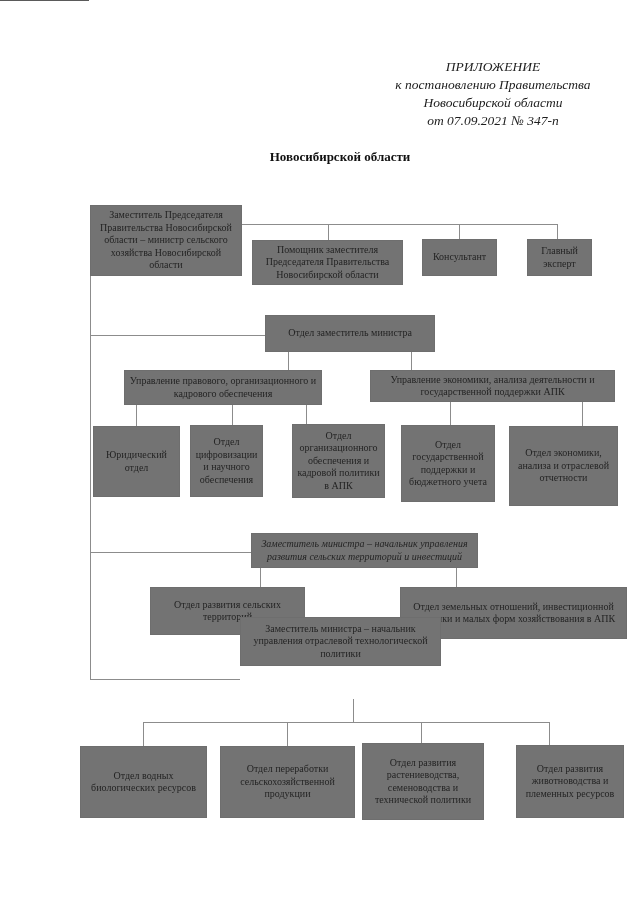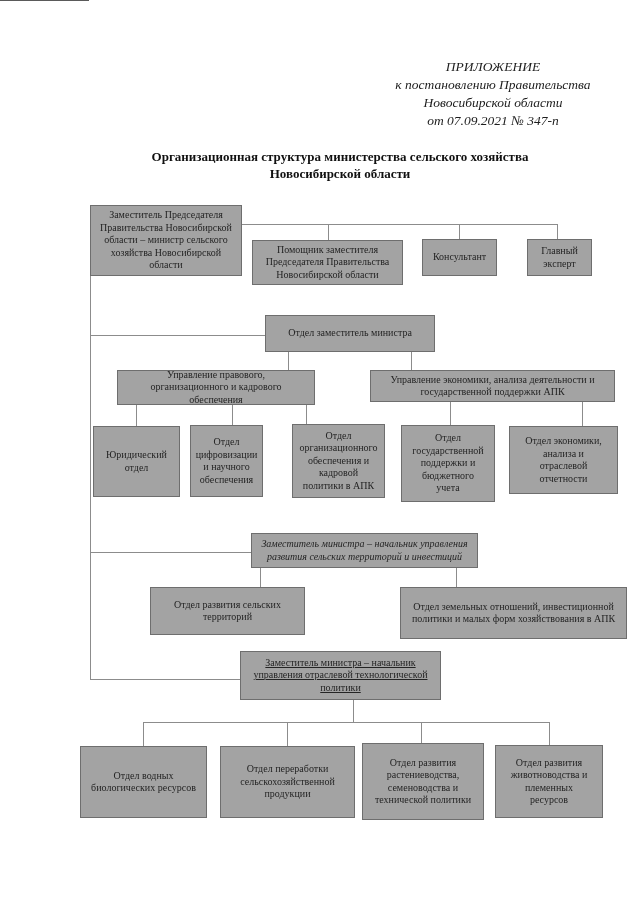--- a/index.html
+++ b/index.html
@@ -16,45 +16,45 @@
     position:absolute;left:368px;top:58px;width:250px;
     text-align:center;font-size:13.5px;line-height:18px;color:#1d1d1d;font-style:italic;
   }
   .title-block{
     position:absolute;left:60px;top:148px;width:560px;
     text-align:center;font-weight:bold;font-size:13px;line-height:17px;color:#111111;
   }
   
   .node{
     position:absolute;box-sizing:border-box;
-    border:1px solid #6e6e6e;background:#a3a3a3;
+    border:1px solid #6e6e6e;background:#737373;
     display:flex;align-items:center;justify-content:center;
     text-align:center;font-size:10px;line-height:12.5px;
-    padding:2px 9px;color:#242424;
+    padding:2px 3px;color:#242424;
   }
   .n-minister{left:90px;top:205px;width:152px;height:71px;}
   .n-assistant{left:252px;top:240px;width:151px;height:45px;}
   .n-consultant{left:422px;top:239px;width:75px;height:37px;}
   .n-expert{left:527px;top:239px;width:65px;height:37px;}
   .n-first-deputy{left:265px;top:315px;width:170px;height:37px;}
-  .n-upr-left{left:117px;top:370px;width:198px;height:35px;}
+  .n-upr-left{left:124px;top:370px;width:198px;height:35px;}
   .n-upr-right{left:370px;top:370px;width:245px;height:32px;}
   .n-d1{left:93px;top:426px;width:87px;height:71px;}
   .n-d2{left:190px;top:425px;width:73px;height:72px;}
   .n-d3{left:292px;top:424px;width:93px;height:74px;}
   .n-d4{left:401px;top:425px;width:94px;height:77px;}
-  .n-d5{left:509px;top:426px;width:109px;height:68px;}
+  .n-d5{left:509px;top:426px;width:109px;height:80px;}
   .n-deputy-rural{left:251px;top:533px;width:227px;height:35px;font-style:italic;}
   .n-r1{left:150px;top:587px;width:155px;height:48px;}
   .n-r2{left:400px;top:587px;width:227px;height:52px;}
-  .n-deputy-industry{left:240px;top:651px;width:201px;height:49px;text-decoration:underline;}
+  .n-deputy-industry{left:240px;top:617px;width:201px;height:49px;}
   .n-b1{left:80px;top:746px;width:127px;height:72px;}
   .n-b2{left:220px;top:746px;width:135px;height:72px;}
   .n-b3{left:362px;top:743px;width:122px;height:77px;}
-  .n-b4{left:495px;top:745px;width:108px;height:73px;}
+  .n-b4{left:516px;top:745px;width:108px;height:73px;}
   
   .line{position:absolute;background:#8c8c8c;}
   .h{height:1px;}
   .v{width:1px;}
   .c-top-rail{left:242px;top:224px;width:316px;}
   .c-drop-assistant{left:328px;top:224px;height:17px;}
   .c-drop-consultant{left:459px;top:224px;height:16px;}
   .c-drop-expert{left:557px;top:224px;height:16px;}
   .c-spine{left:90px;top:276px;height:404px;}
   .c-branch-first{left:90px;top:335px;width:175px;}
@@ -83,21 +83,20 @@
 <div class="page">
 
   <div class="header-block">
     <div>ПРИЛОЖЕНИЕ</div>
     <div>к постановлению Правительства</div>
     <div>Новосибирской области</div>
     <div>от 07.09.2021  № 347-п</div>
   </div>
 
   <div class="title-block">
-    <div>Организационная структура министерства сельского хозяйства</div>
     <div>Новосибирской области</div>
   </div>
 
   <div class="line h c-top-rail"></div>
   <div class="line v c-drop-assistant"></div>
   <div class="line v c-drop-consultant"></div>
   <div class="line v c-drop-expert"></div>
   <div class="line v c-spine"></div>
   <div class="line h c-branch-first"></div>
   <div class="line h c-branch-rural"></div>

